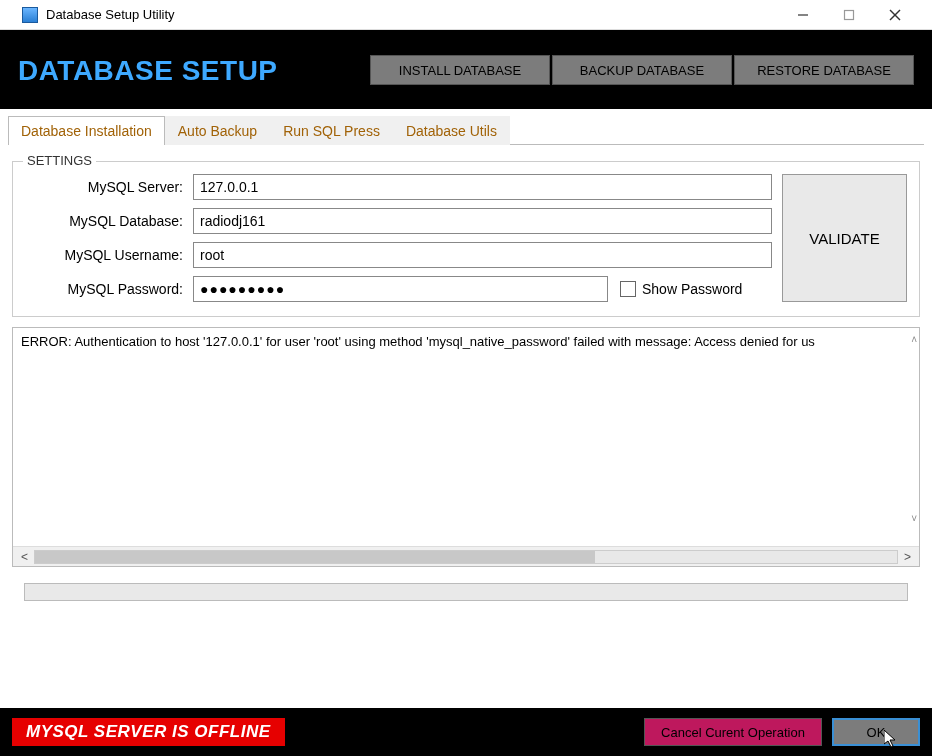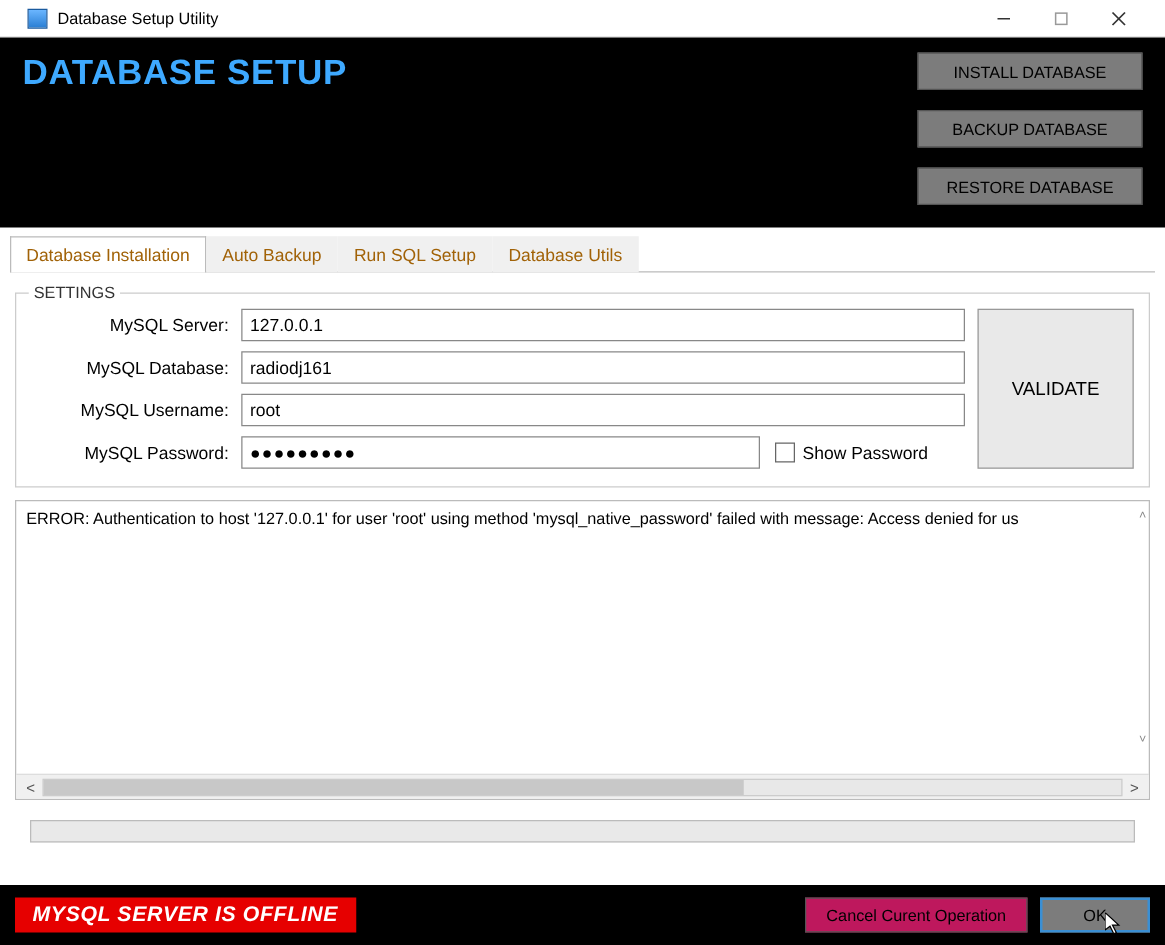--- a/index.html
+++ b/index.html
@@ -7,25 +7,25 @@
 
 
 .titlebar { height: 30px; background: #fff; border-bottom: 1px solid #ddd; display: flex; align-items: center; padding: 0 14px; }
 .titlebar-icon { width: 16px; height: 16px; background: linear-gradient(to bottom, #6bb6ff, #2a7fd4); margin: 0 8px; border: 1px solid #1a5a9e; }
 .titlebar-title { font-size: 13px; flex: 1; color: #000; }
 .titlebar-btns { display: flex; }
 .titlebar-btn { width: 46px; height: 28px; display: flex; align-items: center; justify-content: center; font-size: 14px; color: #333; cursor: pointer; }
 .titlebar-btn svg { display: block; }
 
 
-.black-header { background: #000; padding: 12px 18px 18px 18px; display: flex; justify-content: space-between; }
+.black-header { background: #000; padding: 25px 18px 18px 18px; display: flex; justify-content: space-between; }
 .header-left { flex: 1; }
 .header-title { color: #3ea9ff; font-size: 28px; font-weight: 600; letter-spacing: 0.5px; margin-bottom: 4px; }
 .header-info { color: #fff; font-size: 15px; line-height: 1.45; }
-.header-btns { display: flex; flex-direction: column; gap: 16px; margin-left: 10px; }
+.header-btns { display: flex; flex-direction: row; gap: 2px; margin-left: 10px; }
 .db-btn { width: 180px; height: 30px; background: #7c7c7c; border: 1px solid #555; color: #000; font-size: 13px; cursor: pointer; font-family: inherit; }
 
 
 .tabs-container { padding: 0 8px; margin-top: 6px; }
 .tabs { display: flex; border-bottom: 1px solid #bbb; }
 .tab { padding: 6px 12px; font-size: 14px; border: 1px solid transparent; border-bottom: none; cursor: pointer; position: relative; top: 1px; background: #f0f0f0; color: #a16207; }
 .tab.active { background: #fff; border-color: #bbb; border-bottom-color: #fff; }
 .tab:not(.active) { border-color: transparent; }
 
 
@@ -103,21 +103,21 @@
     <button class="db-btn">INSTALL DATABASE</button>
     <button class="db-btn">BACKUP DATABASE</button>
     <button class="db-btn">RESTORE DATABASE</button>
   </div>
 </div>
 
 <div class="tabs-container">
   <div class="tabs">
     <div class="tab active">Database Installation</div>
     <div class="tab">Auto Backup</div>
-    <div class="tab">Run SQL Setup</div>
+    <div class="tab">Run SQL Press</div>
     <div class="tab">Database Utils</div>
   </div>
 </div>
 
 <div class="main-content">
 
   <div class="settings-box">
     <div class="settings-legend">SETTINGS</div>
     <div class="settings-grid">
       <div class="settings-fields">

